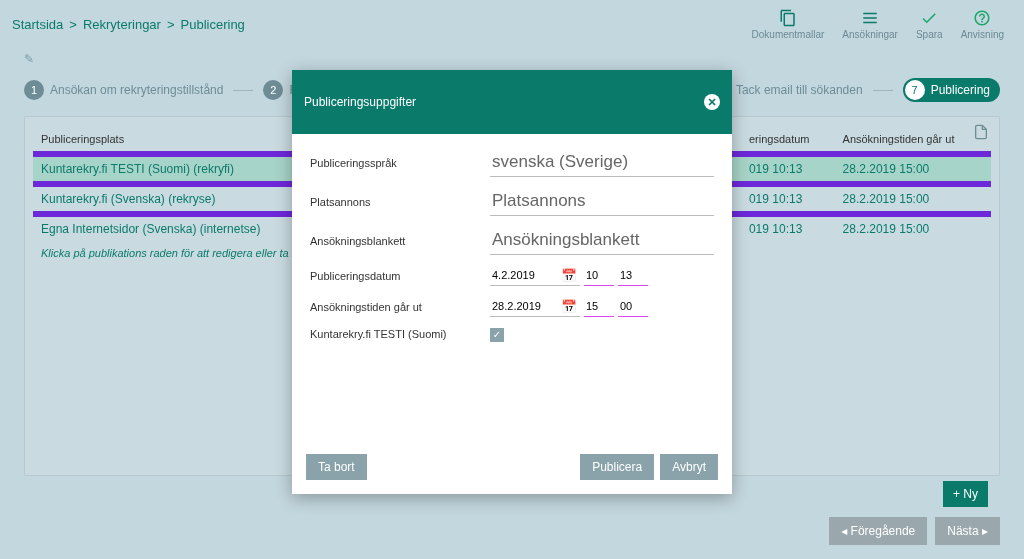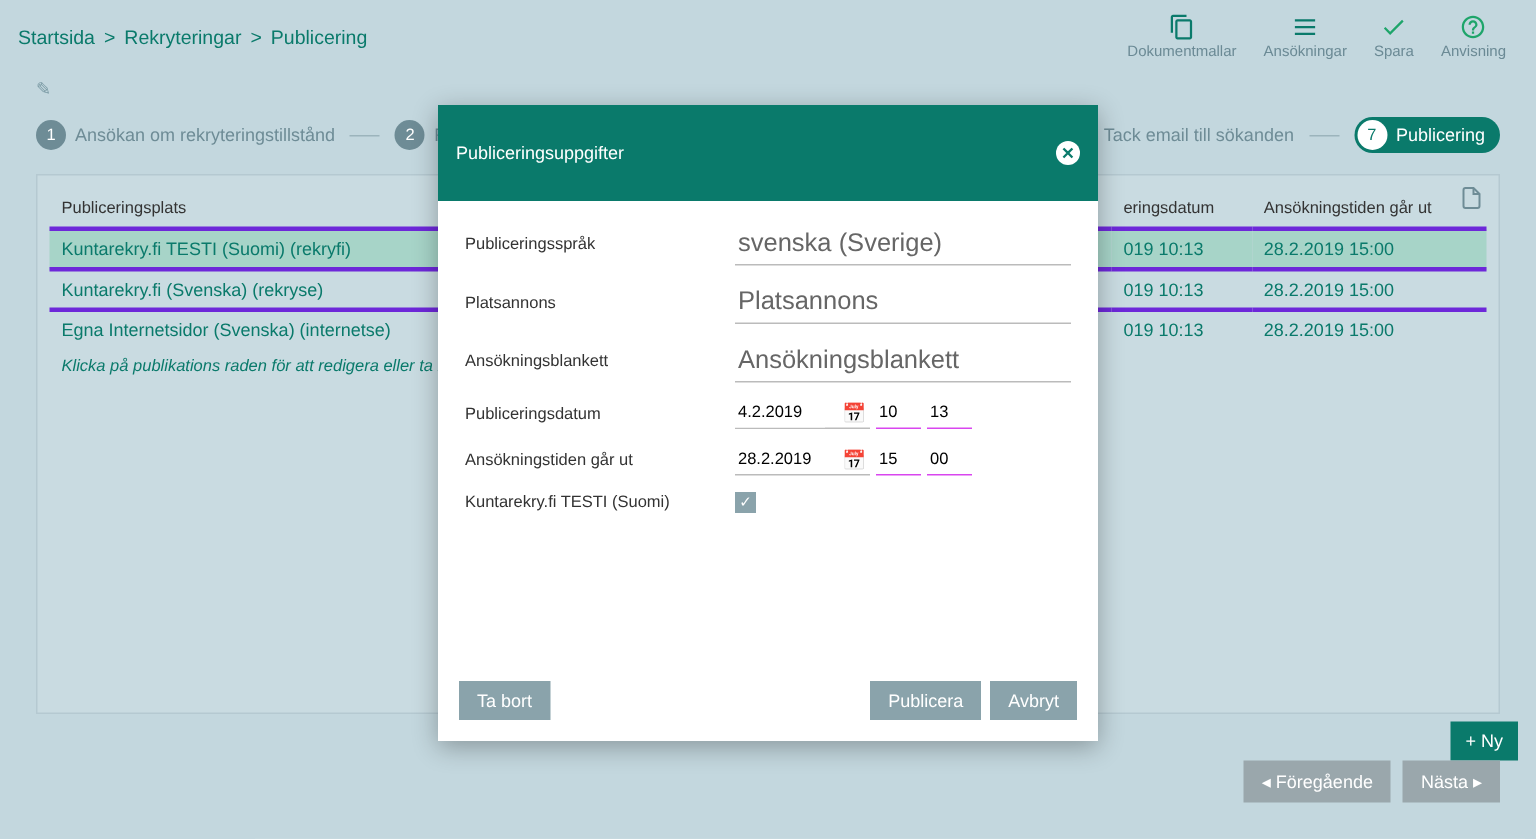--- a/index.html
+++ b/index.html
@@ -30,28 +30,28 @@
   .step.last { background: #0a7a6b; border-radius: 12px; padding: 2px 10px 2px 2px; }
   .step.last .step-num { background: #fff; color: #0a7a6b; }
   .wizard-conn { flex: 0 0 20px; height: 1px; background: #9cb4bc; }
   .wizard-spacer { flex: 1; }
   
   
   .panel { background: #c9dbe1; margin: 0 24px 0 24px; padding: 10px 8px 60px 8px; min-height: 360px; position: relative; border: 1px solid #b5c9d1; }
   .panel-toolbar { position: absolute; right: 10px; top: 6px; color: #6e8c96; }
   table.data { width: 100%; border-collapse: collapse; font-size: 12px; }
   table.data thead th { text-align: left; padding: 6px 8px; color: #333; font-weight: normal; font-size: 11px; }
-  table.data tbody td { padding: 5px 8px; color: #0a7a6b; border-top: 3px solid #6d28d9; }
+  table.data tbody td { padding: 5px 8px; color: #0a7a6b; border-top: 6px solid #6d28d9; }
   table.data tbody tr:first-child { background: #a7d4c8; }
   .hint { color: #0a7a6b; font-style: italic; padding: 6px 8px; font-size: 11px; }
   
   
-  .bottom-right { position: absolute; right: 12px; bottom: 52px; }
+  .bottom-right { position: absolute; right: 36px; bottom: 52px; }
   .btn-new { background: #0a7a6b; color: #fff; border: none; padding: 6px 10px; font-size: 12px; cursor: pointer; }
-  .nav-buttons { position: absolute; right: 24px; bottom: 24px; display: flex; gap: 8px; }
+  .nav-buttons { position: absolute; right: 24px; bottom: 14px; display: flex; gap: 8px; }
   .nav-btn { background: #9aa7ac; color: #fff; border: none; padding: 7px 12px; font-size: 12px; cursor: pointer; }
   
   
   .modal-overlay { position: absolute; inset: 0; display: flex; align-items: flex-start; justify-content: center; padding-top: 70px; }
   .modal { background: #fff; width: 440px; box-shadow: 0 4px 16px rgba(0,0,0,0.3); }
   .modal-header { background: #0a7a6b; color: #fff; padding: 24px 12px; display: flex; justify-content: space-between; align-items: center; font-size: 12px; }
   .modal-close { width: 16px; height: 16px; border-radius: 50%; background: #fff; color: #0a7a6b; display: flex; align-items: center; justify-content: center; font-size: 11px; cursor: pointer; font-weight: bold; }
   .modal-body { padding: 14px 18px 10px 18px; min-height: 310px; }
   .form-row { display: flex; align-items: center; margin-bottom: 10px; }
   .form-label { flex: 0 0 180px; font-size: 11px; color: #333; }

